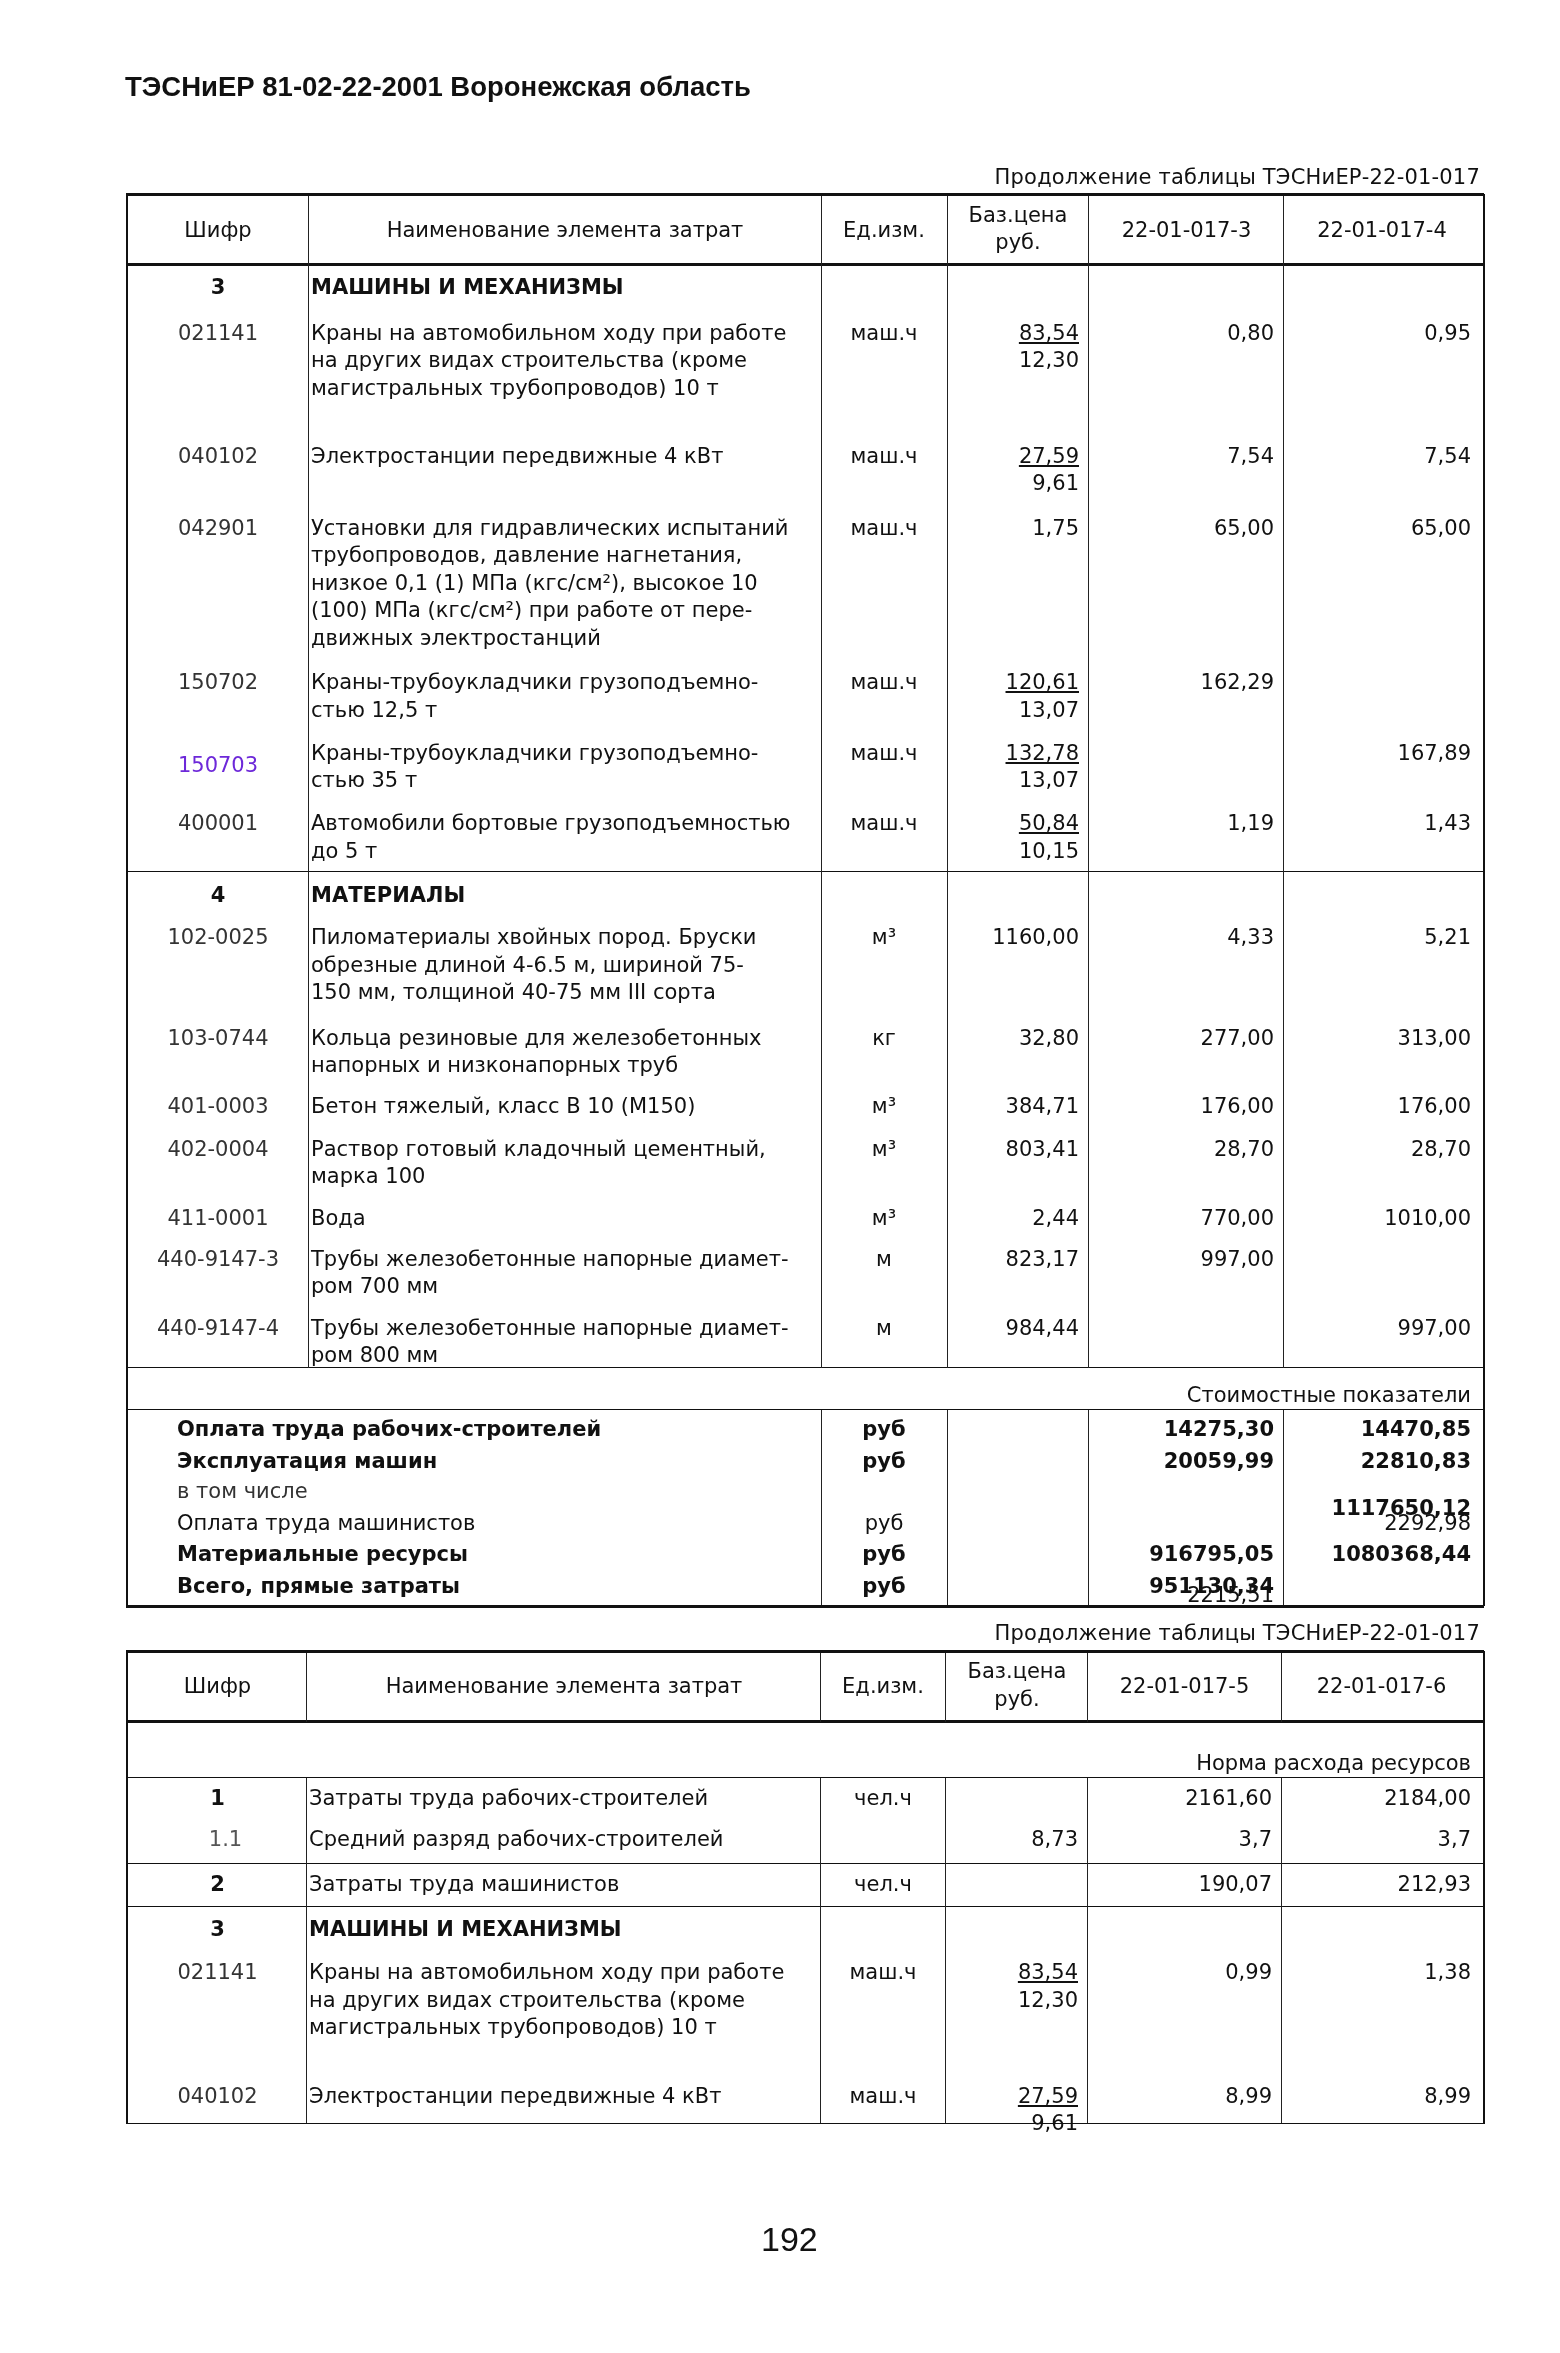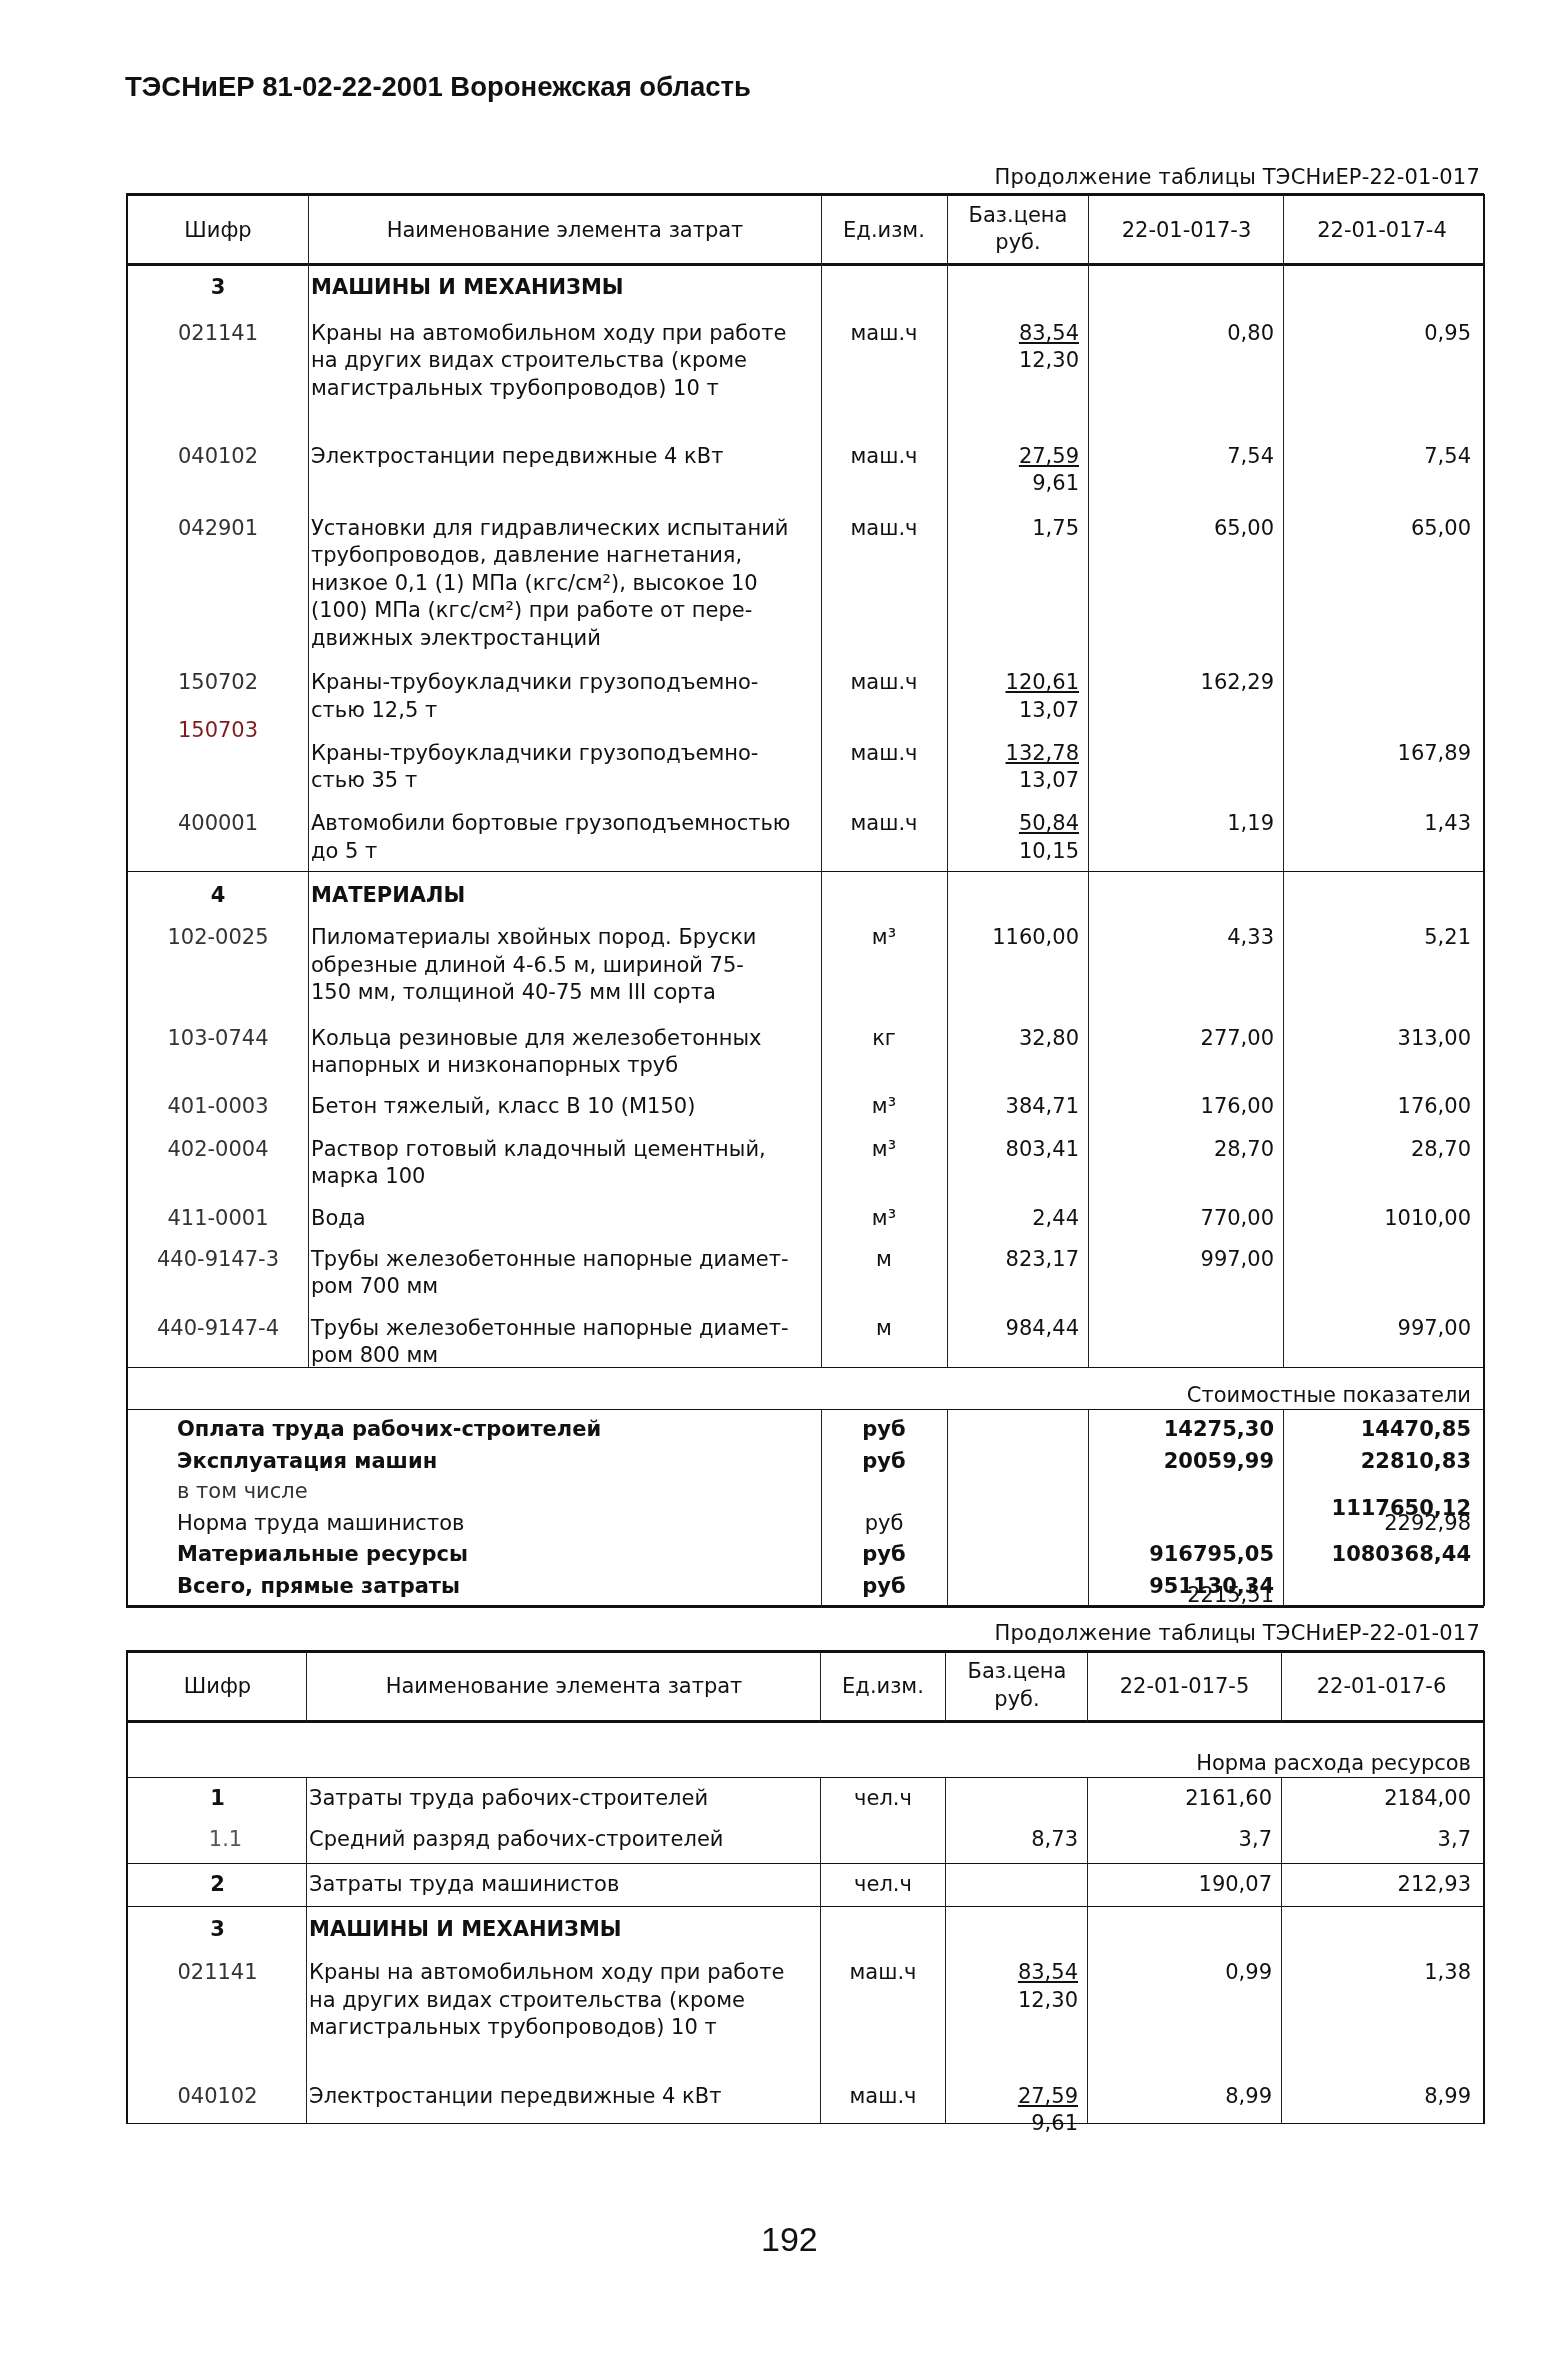--- a/index.html
+++ b/index.html
@@ -94,21 +94,21 @@
   <div class="txt c" style="left:128px; width:180px; top:668px; color:#333;">150702</div>
   <div class="txt" style="left:311px; top:668px;">Краны-трубоукладчики грузоподъемно-</div>
   <div class="txt" style="left:311px; top:696px;">стью 12,5 т</div>
   <div class="txt c" style="left:822px; width:124px; top:668px;">маш.ч</div>
   <div class="txt r ul" style="left:948px; width:131px; top:668px;">120,61</div>
   <div class="txt r" style="left:948px; width:131px; top:696px;">13,07</div>
   <div class="txt r" style="left:1090px; width:184px; top:668px;">162,29</div>
 </div>
 
 <div>
-  <div class="txt c" style="left:128px; width:180px; top:716px; color:#7f1d1d;">150703</div>
+  <div class="txt c" style="left:128px; width:180px; top:751px; color:#6d28d9;">150703</div>
   <div class="txt" style="left:311px; top:739px;">Краны-трубоукладчики грузоподъемно-</div>
   <div class="txt" style="left:311px; top:766px;">стью 35 т</div>
   <div class="txt c" style="left:822px; width:124px; top:739px;">маш.ч</div>
   <div class="txt r ul" style="left:948px; width:131px; top:739px;">132,78</div>
   <div class="txt r" style="left:948px; width:131px; top:766px;">13,07</div>
   <div class="txt r" style="left:1284px; width:187px; top:739px;">167,89</div>
 </div>
 
 <div>
   <div class="txt c" style="left:128px; width:180px; top:809px; color:#333;">400001</div>
@@ -202,21 +202,21 @@
 <div>
   <div class="txt b" style="left:177px; top:1447px;">Эксплуатация машин</div>
   <div class="txt c b" style="left:822px; width:124px; top:1447px;">руб</div>
   <div class="txt r b" style="left:1090px; width:184px; top:1447px;">20059,99</div>
   <div class="txt r b" style="left:1284px; width:187px; top:1447px;">22810,83</div>
 </div>
 <div>
   <div class="txt" style="left:177px; top:1477px; color:#333;">в том числе</div>
 </div>
 <div>
-  <div class="txt" style="left:177px; top:1509px;">Норма труда машинистов</div>
+  <div class="txt" style="left:177px; top:1509px;">Оплата труда машинистов</div>
   <div class="txt c" style="left:822px; width:124px; top:1509px;">руб</div>
   <div class="txt r" style="left:1090px; width:184px; top:1581px;">2215,51</div>
   <div class="txt r" style="left:1284px; width:187px; top:1509px;">2292,98</div>
 </div>
 <div>
   <div class="txt b" style="left:177px; top:1540px;">Материальные ресурсы</div>
   <div class="txt c b" style="left:822px; width:124px; top:1540px;">руб</div>
   <div class="txt r b" style="left:1090px; width:184px; top:1540px;">916795,05</div>
   <div class="txt r b" style="left:1284px; width:187px; top:1540px;">1080368,44</div>
 </div>

